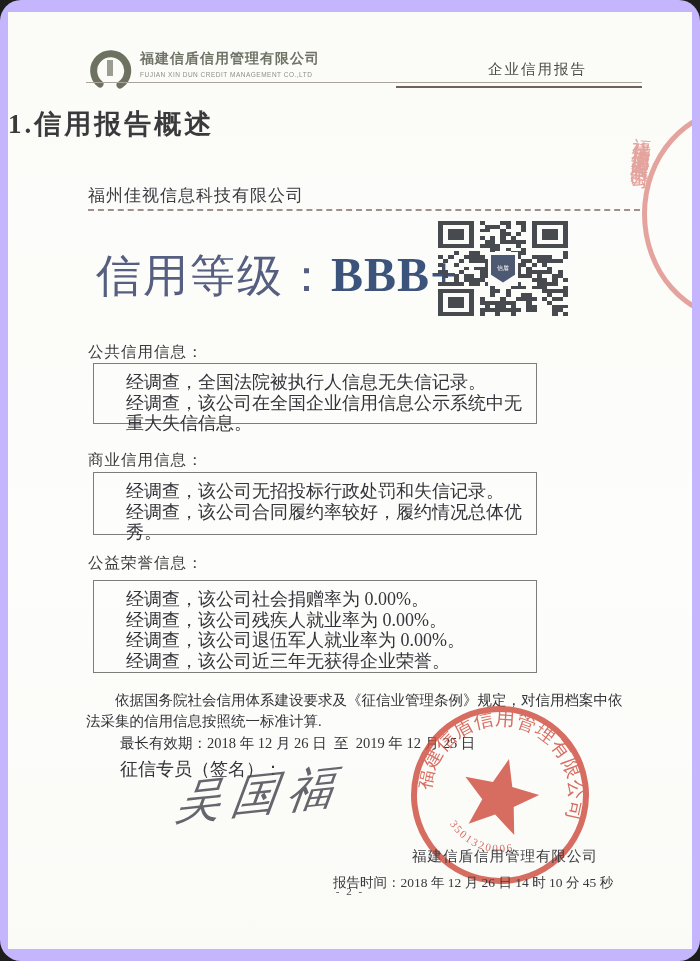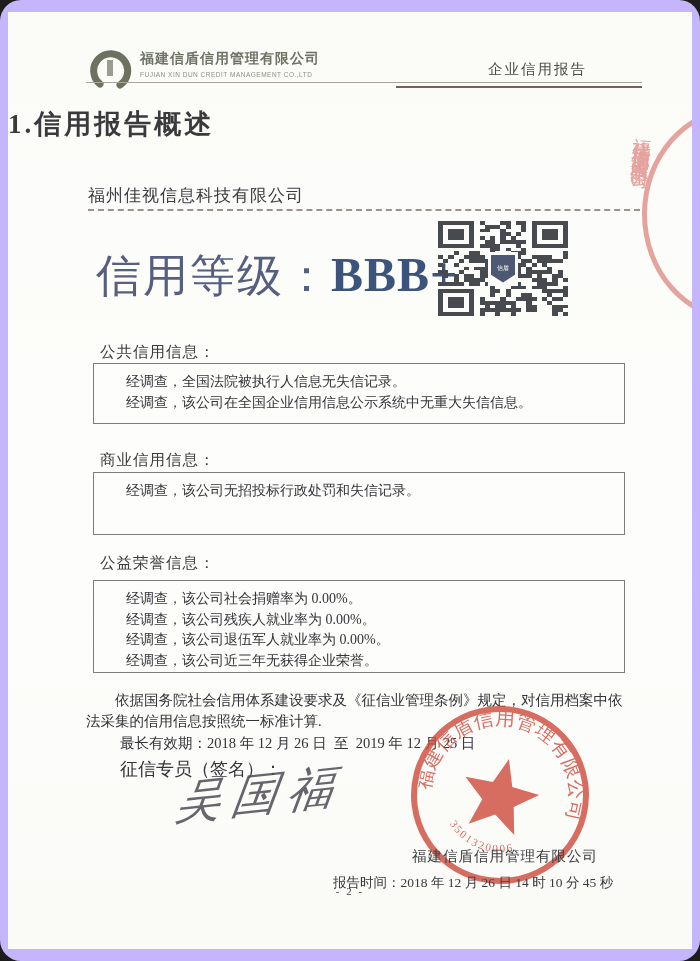--- a/index.html
+++ b/index.html
@@ -40,23 +40,23 @@
   .qr-shield-wrap { position:absolute; left:50%; top:50%; transform:translate(-50%,-50%);
                     width:30px; height:34px; background:#fbfbf9; display:flex;
                     align-items:center; justify-content:center; }
   .qr-shield { width:24px; height:28px; background:#4d5872;
                clip-path:polygon(0 0,100% 0,100% 72%,50% 100%,0 72%);
                display:flex; flex-direction:column; align-items:center; justify-content:center;
                color:#fff; font-size:6px; line-height:7px; text-align:center;
                font-family:"Liberation Sans",sans-serif; }
 
   
-  .sec-h { position:absolute; left:80px; font-size:15.5px; color:#3b3b3e; letter-spacing:1px;margin-left:12px; }
-  .sec-box { position:absolute; left:85px; width:532px; border:1px solid #7f7d79;
-             padding:8px 10px 0 32px; font-size:14px; line-height:20.5px; color:#34343a; }
+  .sec-h { position:absolute; left:80px; font-size:15.5px; color:#3b3b3e; letter-spacing:1px; }
+  .sec-box { position:absolute; left:85px; width:444px; border:1px solid #7f7d79;
+             padding:8px 10px 0 32px; font-size:18px; line-height:20.5px; color:#34343a; }
   .h1 { top:330px; } .b1 { top:351px; height:61px; }
   .h2 { top:438px; } .b2 { top:460px; height:63px; }
   .h3 { top:541px; } .b3 { top:568px; height:93px; }
 
   
   .closing { position:absolute; left:78px; top:678px; width:538px; font-size:14.5px;
              line-height:21px; color:#333338; text-indent:2em; }
   .validity { position:absolute; left:112px; top:722px; font-size:14.5px; color:#333338; white-space:pre; }
   .signer   { position:absolute; left:112px; top:745px; font-size:18px; color:#333338; }
   .signature { position:absolute; left:168px; top:752px; font-size:46px; color:#4c4c55;
@@ -348,20 +348,21 @@
 
     <div class="sec-h h1">公共信用信息：</div>
     <div class="sec-box b1">
       <div class="line">经调查，全国法院被执行人信息无失信记录。</div>
       <div class="line">经调查，该公司在全国企业信用信息公示系统中无重大失信信息。</div>
     </div>
 
     <div class="sec-h h2">商业信用信息：</div>
     <div class="sec-box b2">
       <div class="line">经调查，该公司无招投标行政处罚和失信记录。</div>
+      <div class="line">经调查，该公司合同履约率较好，履约情况总体优秀。</div>
     </div>
 
     <div class="sec-h h3">公益荣誉信息：</div>
     <div class="sec-box b3">
       <div class="line">经调查，该公司社会捐赠率为 0.00%。</div>
       <div class="line">经调查，该公司残疾人就业率为 0.00%。</div>
       <div class="line">经调查，该公司退伍军人就业率为 0.00%。</div>
       <div class="line">经调查，该公司近三年无获得企业荣誉。</div>
     </div>
 

